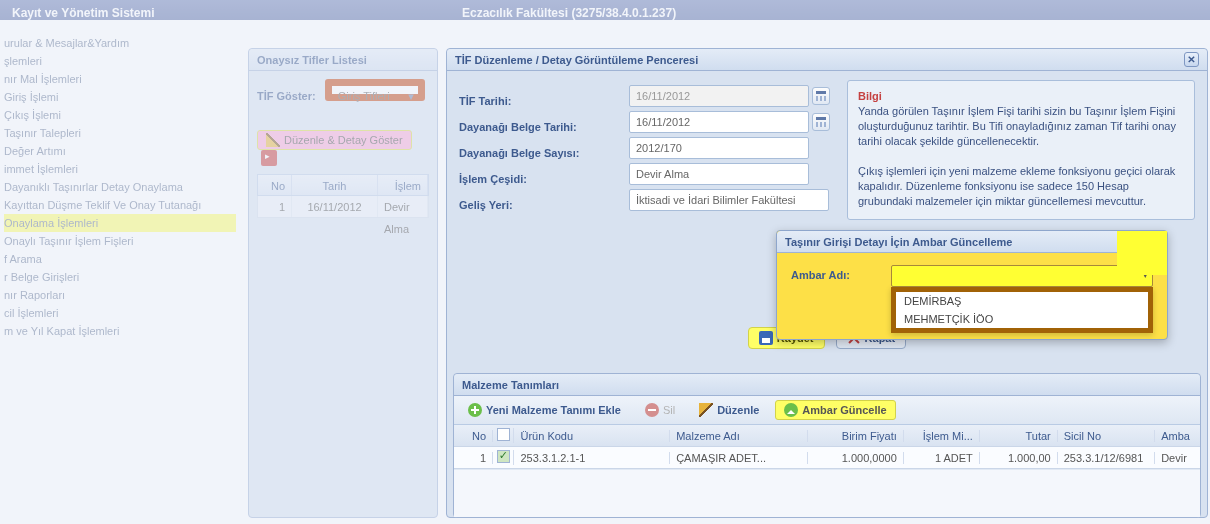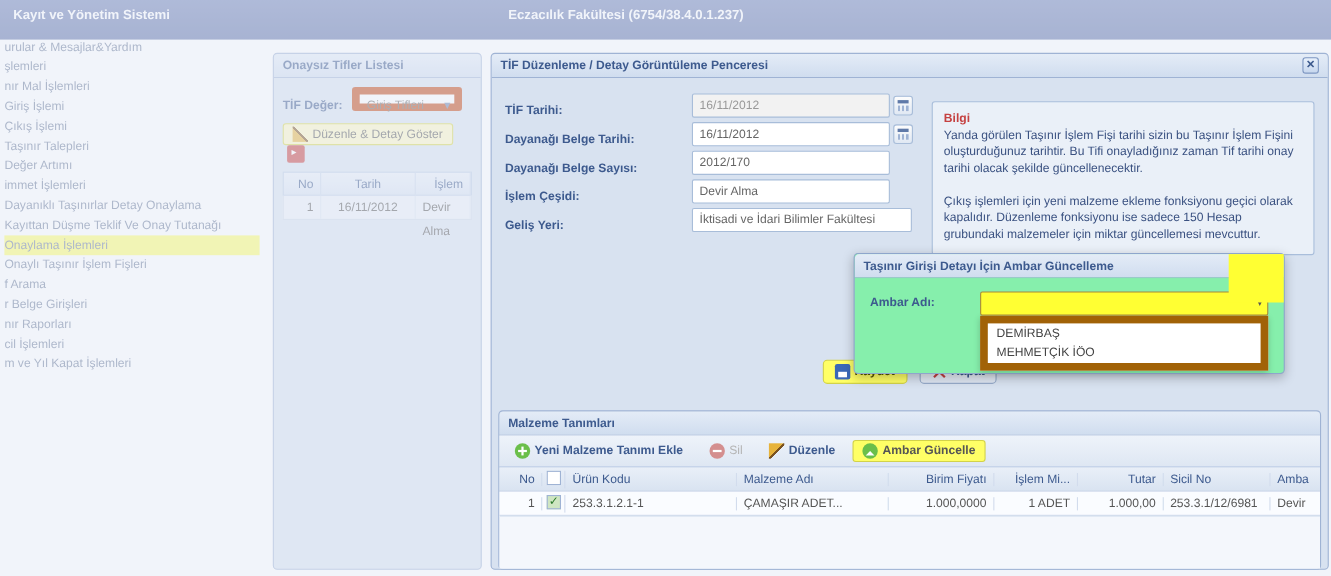--- a/index.html
+++ b/index.html
@@ -17,21 +17,21 @@
   .overlay {
     position: absolute;
     left: 0; top: 0; right: 0; bottom: 0;
     background: rgba(230,235,245,0.55);
     pointer-events: none;
     z-index: 1;
   }
   .ribbon {
     background: linear-gradient(#6d7fb5,#5c6fa7);
     color: #fff;
-    height: 36px;
+    height: 20px;
     line-height: 26px;
     padding: 0 12px;
     font-size: 12px;
     font-weight: bold;
     display: flex;
   }
   .ribbon .left { flex: 0 0 450px; }
   .ribbon .center {}
   .leftcol {
     position: absolute;
@@ -94,27 +94,27 @@
     min-width:100px;
   }
   .combo::after {
     content:"▾";
     position:absolute; right:4px; top:0;
     color:#6a82ac;
   }
   .action-hl {
     display:inline-flex;
     align-items:center;
-    background:#fef9c3;
+    background:#f9a8d4;
     border:1px solid #d8d84a;
     border-radius:3px;
     padding:2px 8px;
     color:#555;
     font-size:11px;
-    margin-top:0;
+    margin-top:18px;
   }
   .action-hl .pencil {
     width:14px;height:14px;margin-right:4px;
     background:
       linear-gradient(45deg,#e7b33b 0 45%,#7a5220 45% 55%,transparent 55%) no-repeat;
   }
   .pdf-icon {
     display:inline-block;width:16px;height:16px;margin-left:4px;
     background:#c63b3b;border-radius:2px;position:relative;vertical-align:middle;
   }
@@ -153,21 +153,21 @@
   .txtbox.readonly { background:#f2f2f2; color:#999;}
   .cal-ico {
     position:absolute; right:-22px; top:1px;
     width:18px;height:18px;border:1px solid #a8bdd9;border-radius:3px;
     background:linear-gradient(#fdfdfd,#e0e8f3);
   }
   .cal-ico::before {content:""; position:absolute; left:3px; right:3px; top:3px; height:3px; background:#5f79a8;}
   .cal-ico::after {content:""; position:absolute; left:3px; right:3px; top:8px; bottom:3px; background:repeating-linear-gradient(90deg,#9fb3d4 0 2px,transparent 2px 4px);}
   .info-box {
     position:absolute;
-    left:400px; top:21px;
+    left:400px; top:9px;
     width:348px;
     border:1px solid #a9bedb;
     border-radius:3px;
     background:#eaf0f8;
     padding:8px 10px 10px 10px;
     color:#3a5181;
     font-size:11px;
     line-height:15px;
   }
   .info-box b { color:#c54141; }
@@ -244,57 +244,57 @@
   .chk{display:inline-block;width:13px;height:13px;border:1px solid #9fb3d4;background:#fff;}
   .chk.ck{background:#cfe6c2;position:relative;}
   .chk.ck::after{content:"✓";position:absolute;left:1px;top:-2px;font-size:11px;color:#2d7a2d;}
   
   .ambar-pop {
     left:776px; top:230px; width:392px; height:110px;
     z-index:20;
     position:absolute;
     border:1px solid #8ea6cc;
     border-radius:4px;
-    background:#86efac;
+    background:#fde047;
     box-shadow:0 3px 10px rgba(0,0,0,0.25);
   }
   .ambar-body { padding:12px 14px; display:flex; align-items:flex-start; gap:10px;}
   .ambar-label { width:90px; color:#3d5a8e; font-weight:bold; font-size:11px; padding-top:4px;}
   .ambar-select {
     position:relative; flex:1;
   }
   .ambar-input {
     height:22px; border:1px solid #a7893a;
     background:#ffff33;
     border-radius:2px;
     position:relative;
   }
   .ambar-input::after{content:"▾";position:absolute;right:4px;top:2px;color:#555;}
   .ambar-list{
     margin-top:0;
-    border:7px solid #a16207;
+    border:5px solid #a16207;
     background:#fff;
     box-shadow:0 2px 6px rgba(0,0,0,0.2);
   }
   .ambar-list div{padding:3px 8px;color:#444;cursor:pointer;}
   .hl-stripe{
     position:absolute;
     right:0; top:0;
     width:50px; height:44px;
     background:#ffff33;
     z-index:21;
     pointer-events:none;
   }
 </style>
 </head>
 <body>
 
 <div class="ribbon">
   <div class="left">Kayıt ve Yönetim Sistemi</div>
-  <div class="center">Eczacılık Fakültesi (6754/38.4.0.1.237)</div>
+  <div class="center">Eczacılık Fakültesi (3275/38.4.0.1.237)</div>
 </div>
 
 <div class="leftcol" id="leftcol">
     <div>urular &amp; Mesajlar&amp;Yardım</div>
     <div>şlemleri</div>
     <div>nır Mal İşlemleri</div>
     <div>Giriş İşlemi</div>
     <div>Çıkış İşlemi</div>
     <div>Taşınır Talepleri</div>
     <div>Değer Artımı</div>
@@ -308,21 +308,21 @@
     <div>nır Raporları</div>
     <div>cil İşlemleri</div>
     <div>m ve Yıl Kapat İşlemleri</div>
   </div>
 
 <div class="panel tifler">
   <div class="panel-hd">
     <span>Onaysız Tifler Listesi</span>
   </div>
   <div class="tifler-body">
-    <span class="tifler-label">TİF Değer:</span>
+    <span class="tifler-label">TİF Göster:</span>
     <span class="combo">Giriş Tifleri</span>
     <div style="margin-top:10px;">
       <span class="action-hl">
         <span class="pencil"></span>
         <span>Düzenle &amp; Detay Göster</span>
       </span>
       <span class="pdf-icon"></span>
     </div>
     <div class="tifler-grid-hd">
       <div style="width:34px;text-align:right;">No</div>

